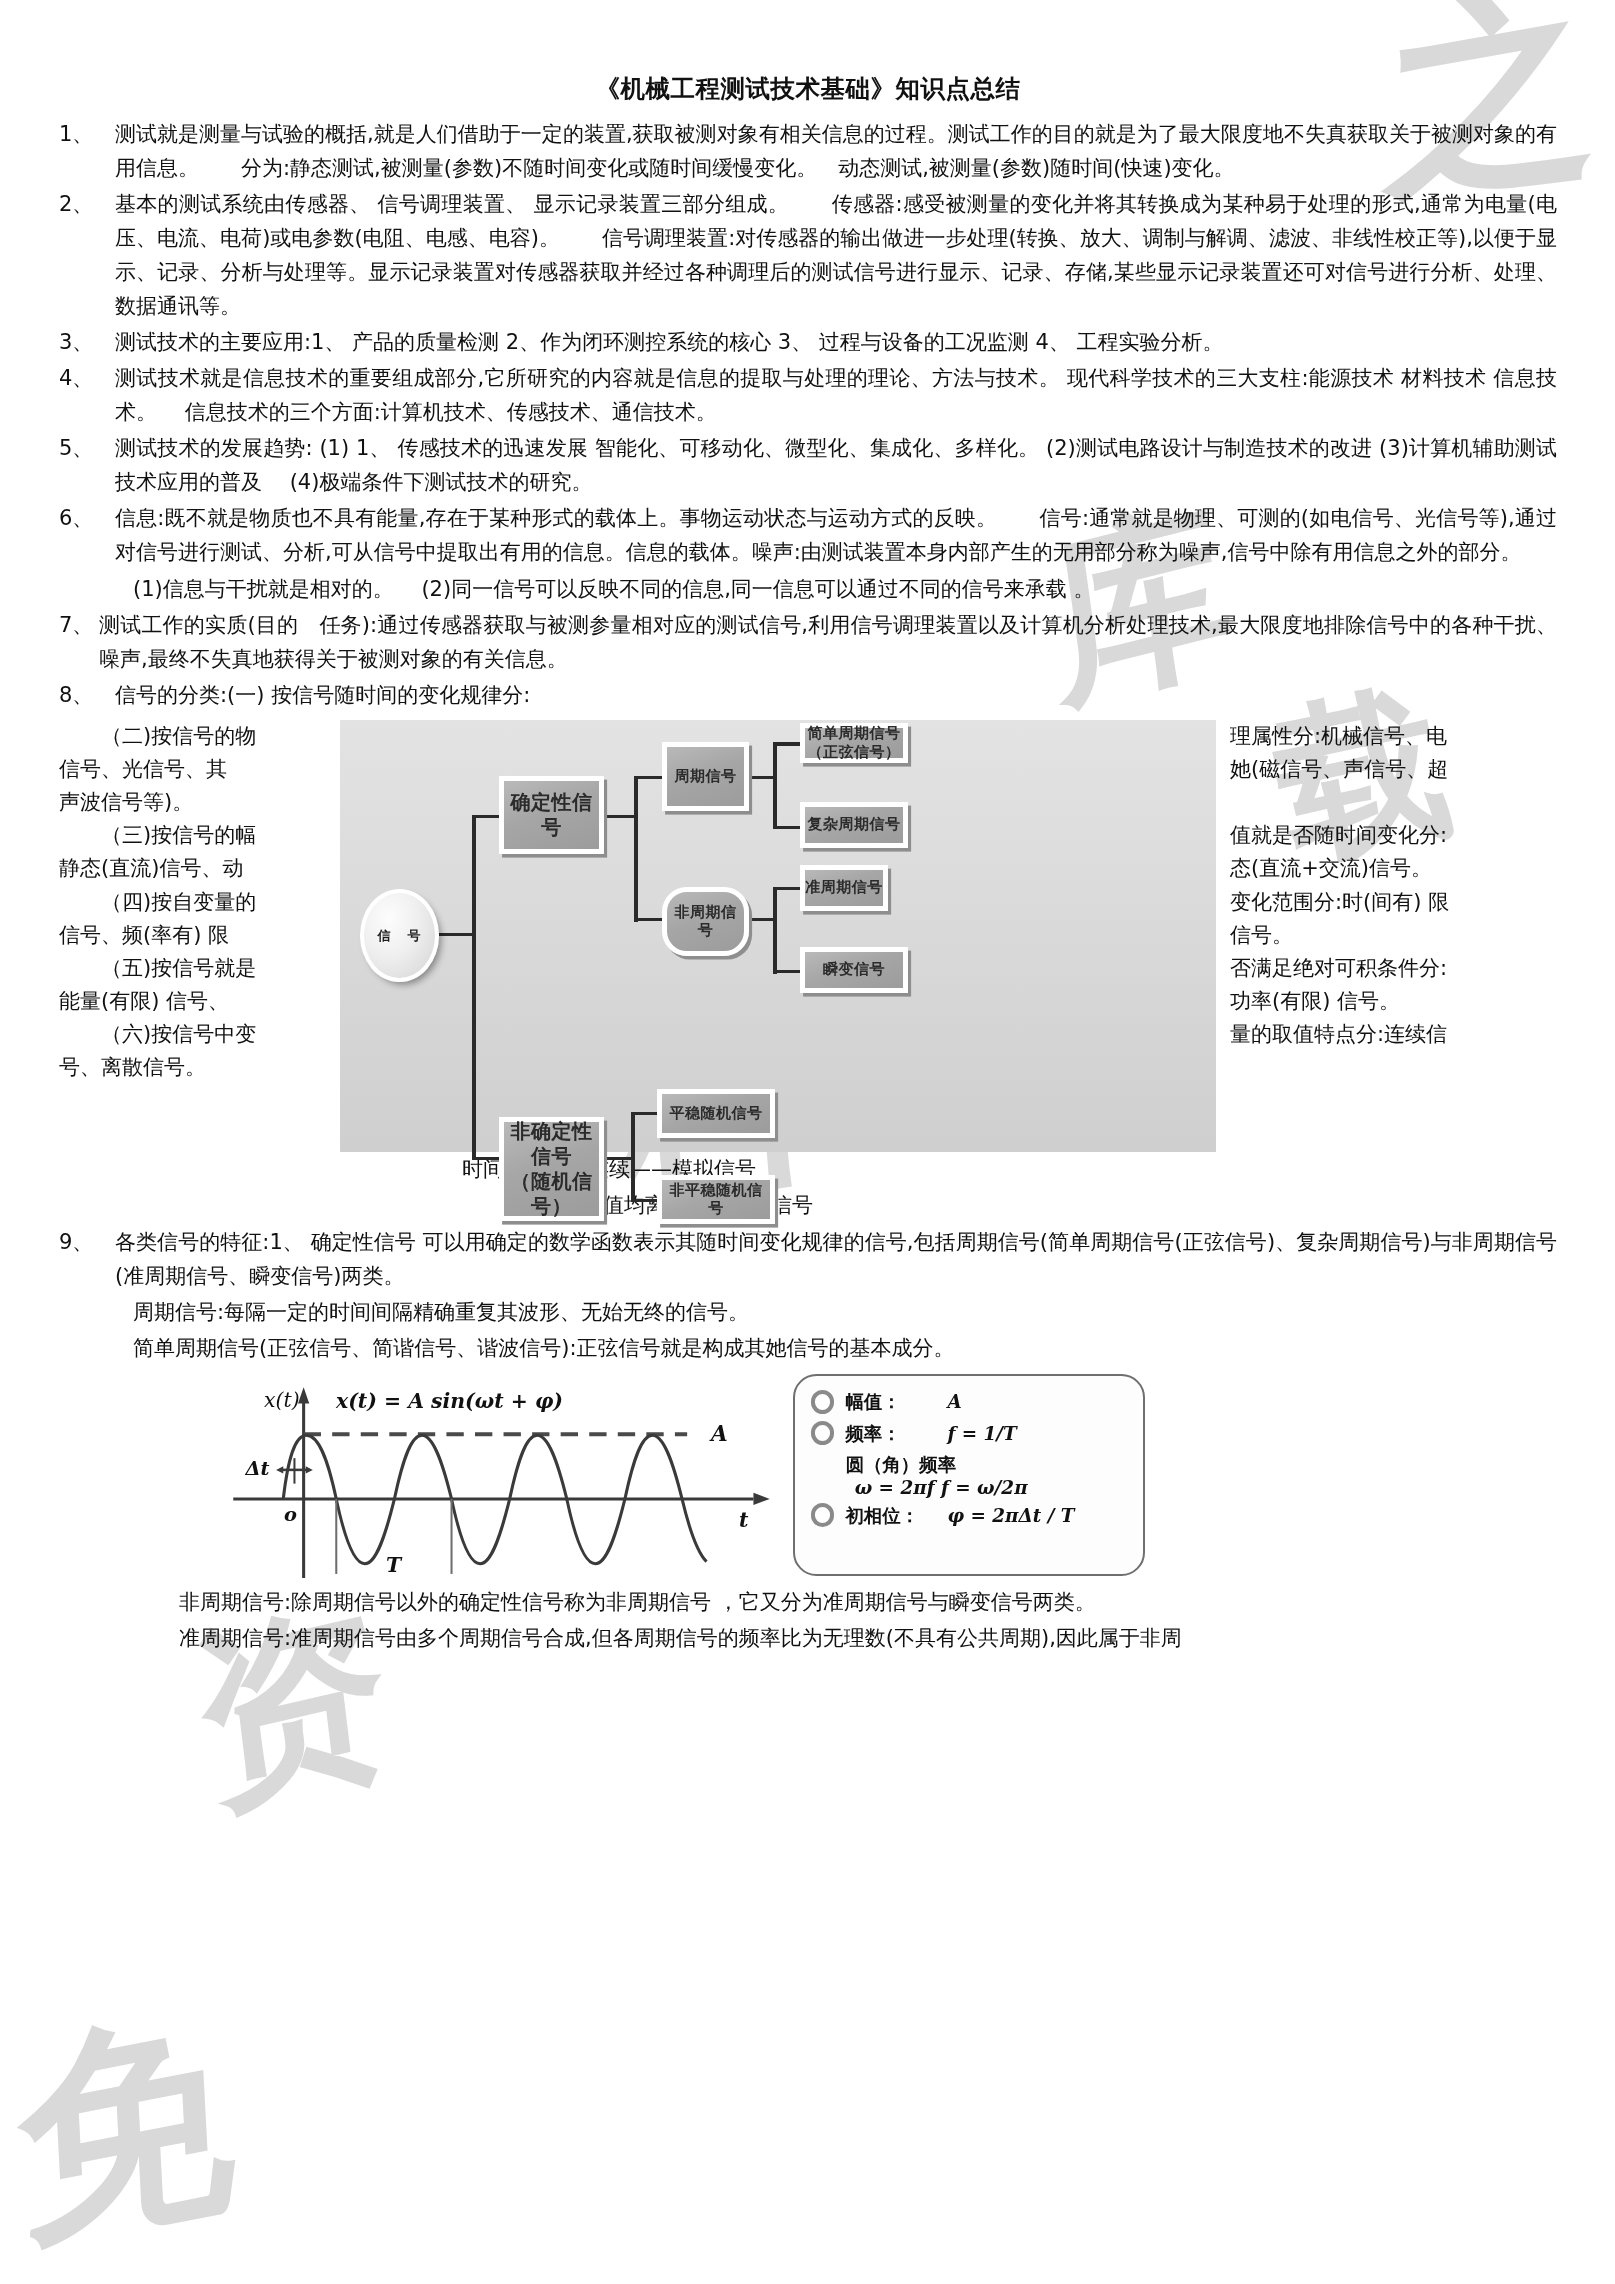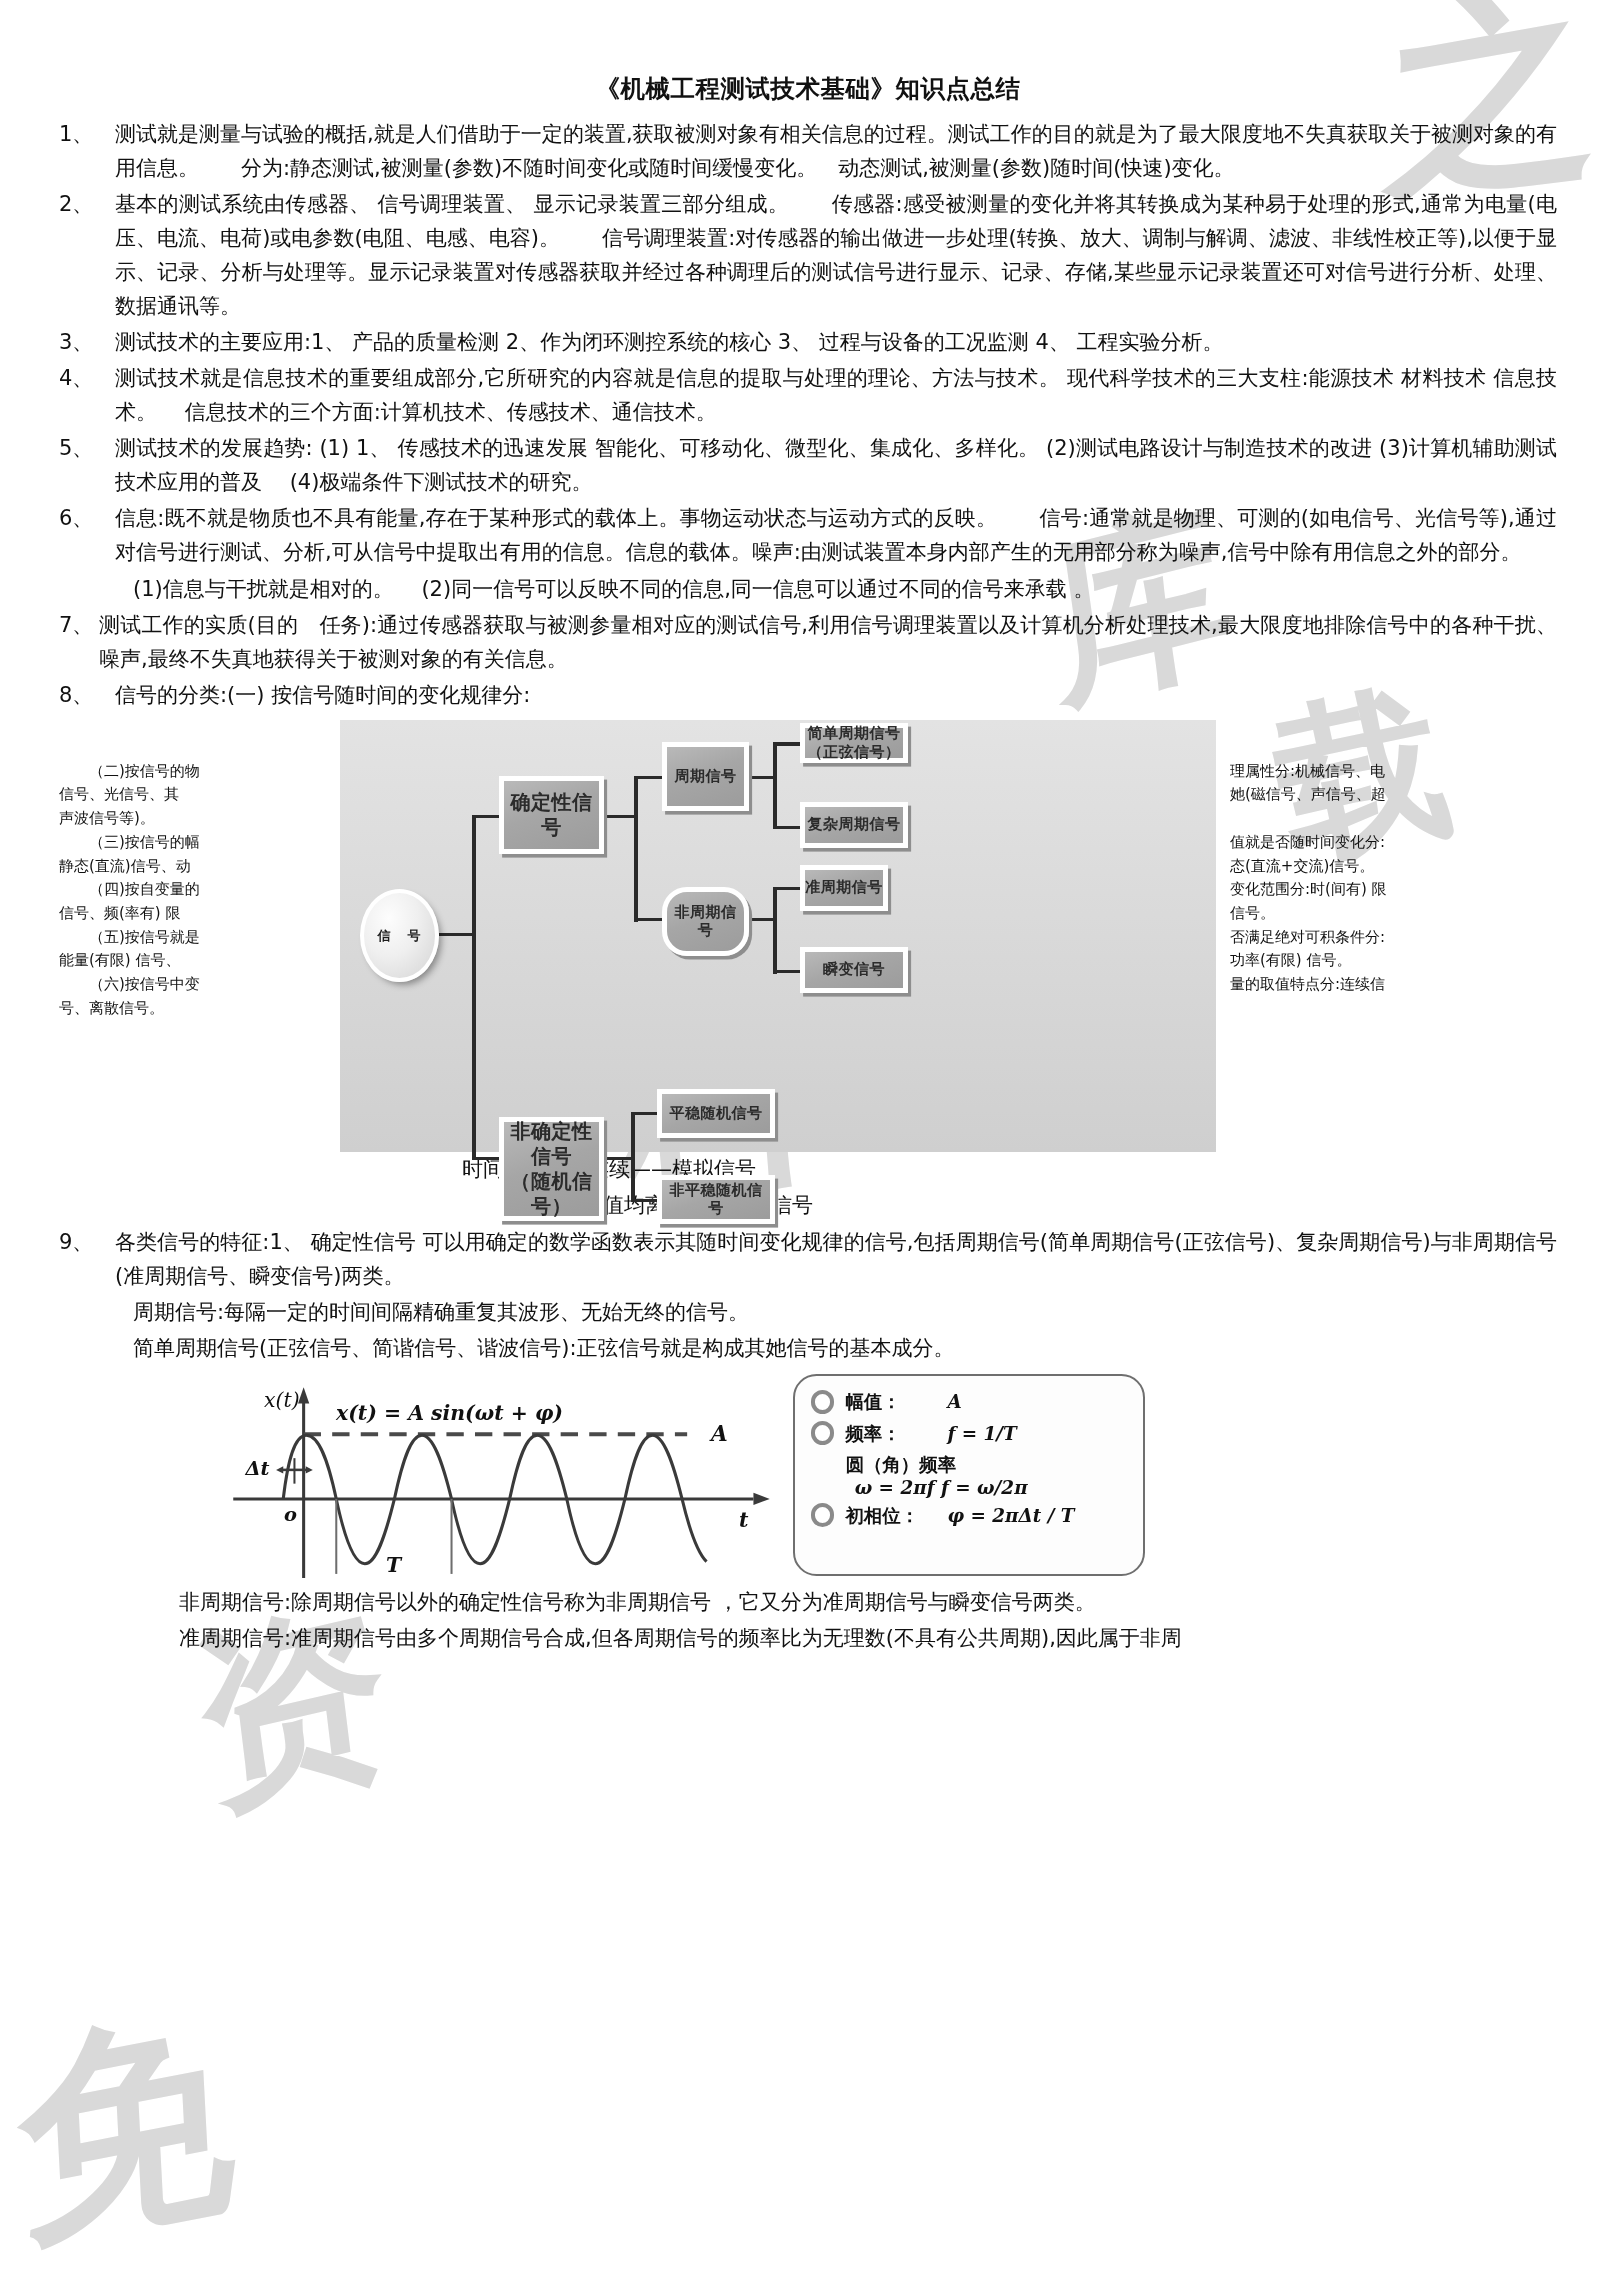--- a/index.html
+++ b/index.html
@@ -74,23 +74,22 @@
   
   .diagram-row{
     position:relative;
     display:flex;
     align-items:flex-start;
     margin-top:8.2px;
   }
   .side-col{
     width:278px;
     flex:0 0 278px;
-    font-size:15px;
+    font-size:21px;
     line-height:1.58;
-    margin-top:40px;
   }
   .side-col.right{width:327px; flex:0 0 327px; padding-left:11.2px;}
   .side-col p{margin:0;}
   .side-col .ind{text-indent:2em;}
 
   .flowbox{
     position:relative;
     flex:1;
     height:432px;
     background:linear-gradient(180deg,#e3e3e3 0%, #d8d8d8 55%, #cfcfcf 100%);
@@ -331,21 +330,21 @@
 
           <line x1="212" y1="245" x2="212" y2="392" stroke="#6e6e6e" stroke-width="4"></line>
           <line x1="438" y1="245" x2="438" y2="392" stroke="#6e6e6e" stroke-width="4"></line>
 
           <line x1="102" y1="188" x2="158" y2="188" stroke="#3a3a3a" stroke-width="5"></line>
           <polygon points="108,181 94,188 108,195" fill="#3a3a3a"></polygon>
           <polygon points="152,181 166,188 152,195" fill="#3a3a3a"></polygon>
           <line x1="130" y1="165" x2="130" y2="215" stroke="#3a3a3a" stroke-width="4"></line>
         </svg>
         <div style="position:absolute;left:36px;top:14.3px;font-size:20.4px;font-family:'DejaVu Serif','Liberation Serif',serif;font-style:italic;font-weight:400;">x(t)</div>
-        <div style="position:absolute;left:108px;top:15.3px;font-size:20.4px;font-family:'DejaVu Serif','Liberation Serif',serif;font-style:italic;font-weight:700;margin-top:12px;">x(t) = A sin(ωt + φ)</div>
+        <div style="position:absolute;left:108px;top:15.3px;font-size:20.4px;font-family:'DejaVu Serif','Liberation Serif',serif;font-style:italic;font-weight:700;">x(t) = A sin(ωt + φ)</div>
         <div style="position:absolute;left:483px;top:47px;font-size:21.5px;font-family:'DejaVu Serif','Liberation Serif',serif;font-style:italic;font-weight:700;">A</div>
         <div style="position:absolute;left:56px;top:129px;font-size:19.4px;font-family:'DejaVu Serif','Liberation Serif',serif;font-style:italic;font-weight:700;">o</div>
         <div style="position:absolute;left:511px;top:134px;font-size:20.4px;font-family:'DejaVu Serif','Liberation Serif',serif;font-style:italic;font-weight:700;">t</div>
         <div style="position:absolute;left:17.4px;top:83px;font-size:19.4px;font-family:'DejaVu Serif','Liberation Serif',serif;font-style:italic;font-weight:700;">Δt</div>
         <div style="position:absolute;left:158px;top:179px;font-size:20.4px;font-family:'DejaVu Serif','Liberation Serif',serif;font-style:italic;font-weight:700;">T</div>
       </div>
 
       <div class="formula-card">
         <div class="frow">
           <span class="bullet"></span>

